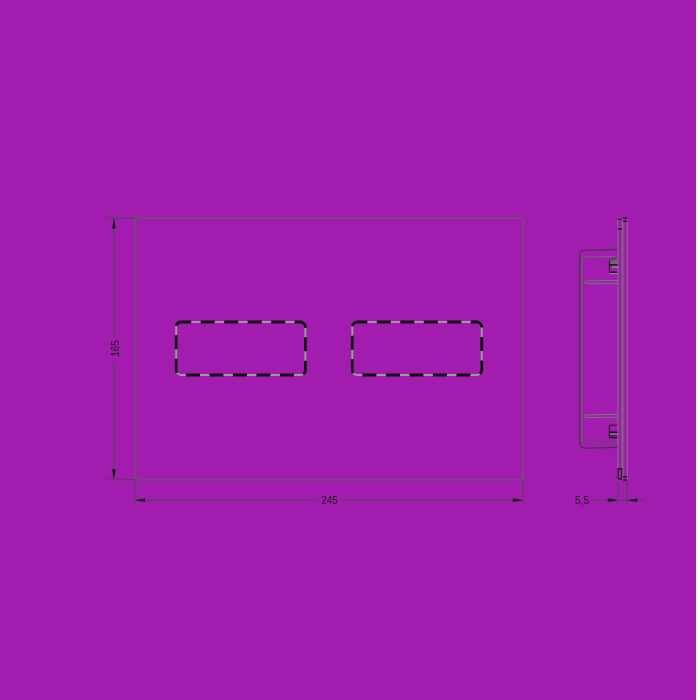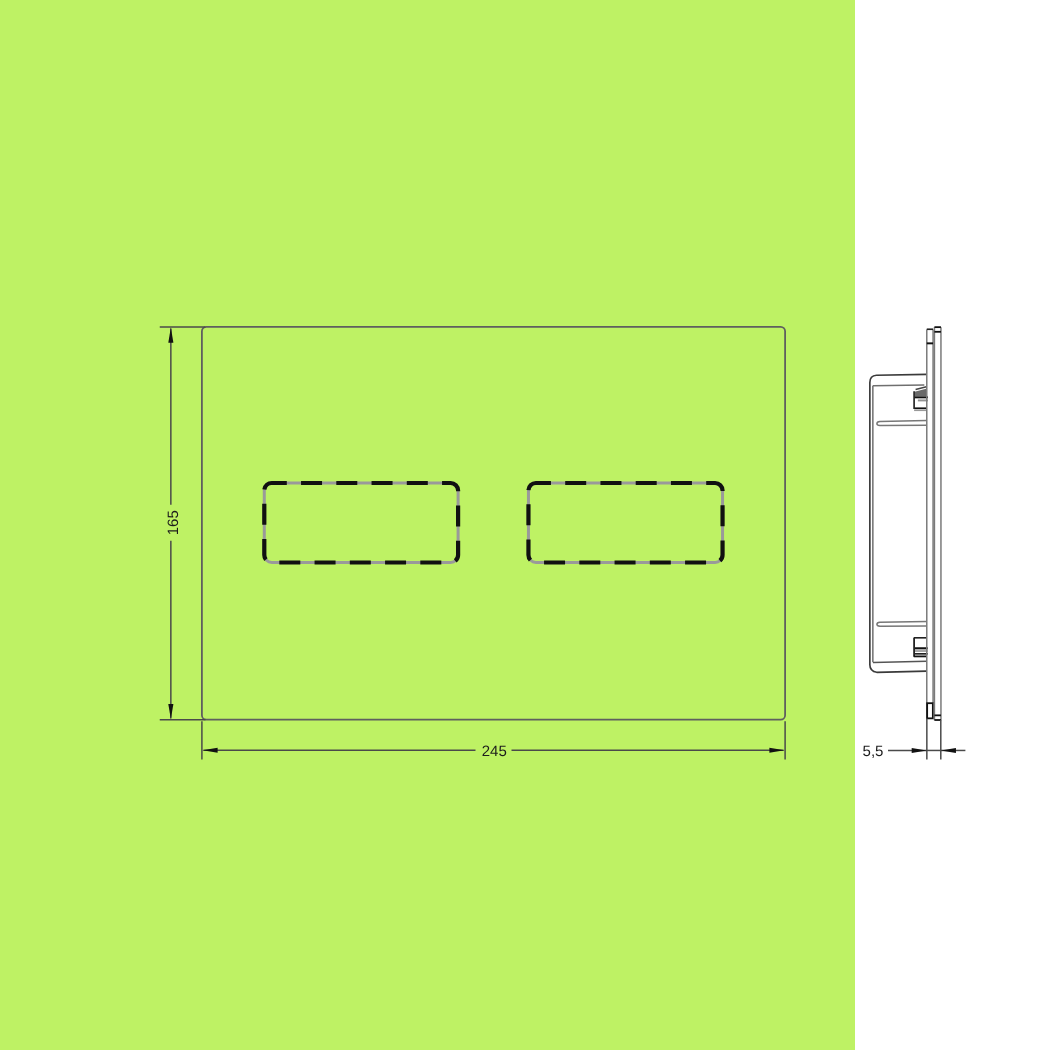--- a/index.html
+++ b/index.html
@@ -1,16 +1,16 @@
 <!DOCTYPE html>
 <html><head>
 <meta charset="utf-8">
 <style>
   html,body{margin:0;padding:0;background:#ffffff;}
-  .wrap{width:570px;height:700px;position:relative;background:#bef264;}
+  .wrap{width:696px;height:700px;position:relative;background:#a21caf;}
   svg{position:absolute;left:0;top:0;}
   text{font-family:"Liberation Sans", sans-serif;fill:#1c1c1c;}
 </style>
 </head>
 <body>
 <div class="wrap">
 <svg width="700" height="700" viewBox="0 0 700 700">
 
   <rect x="134.6" y="217.9" width="388.8" height="261.9" rx="3" ry="3" fill="none" stroke="#5f5f5f" stroke-width="1.2"></rect>
 

